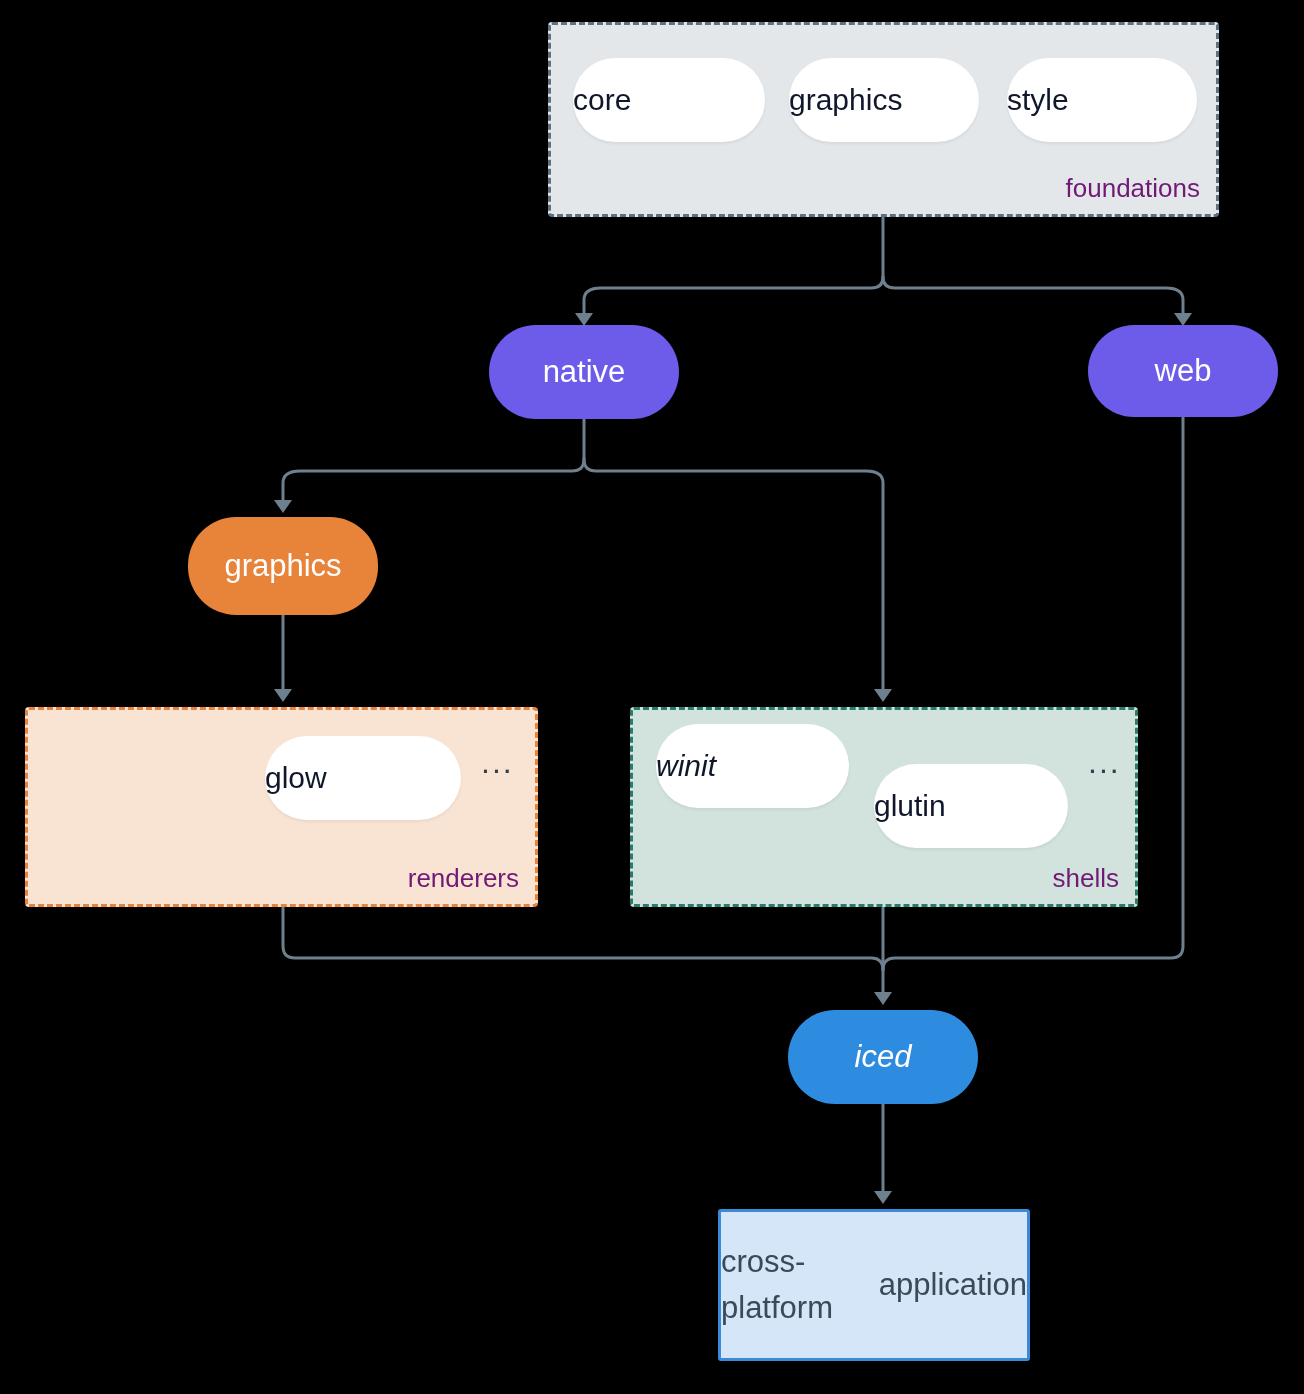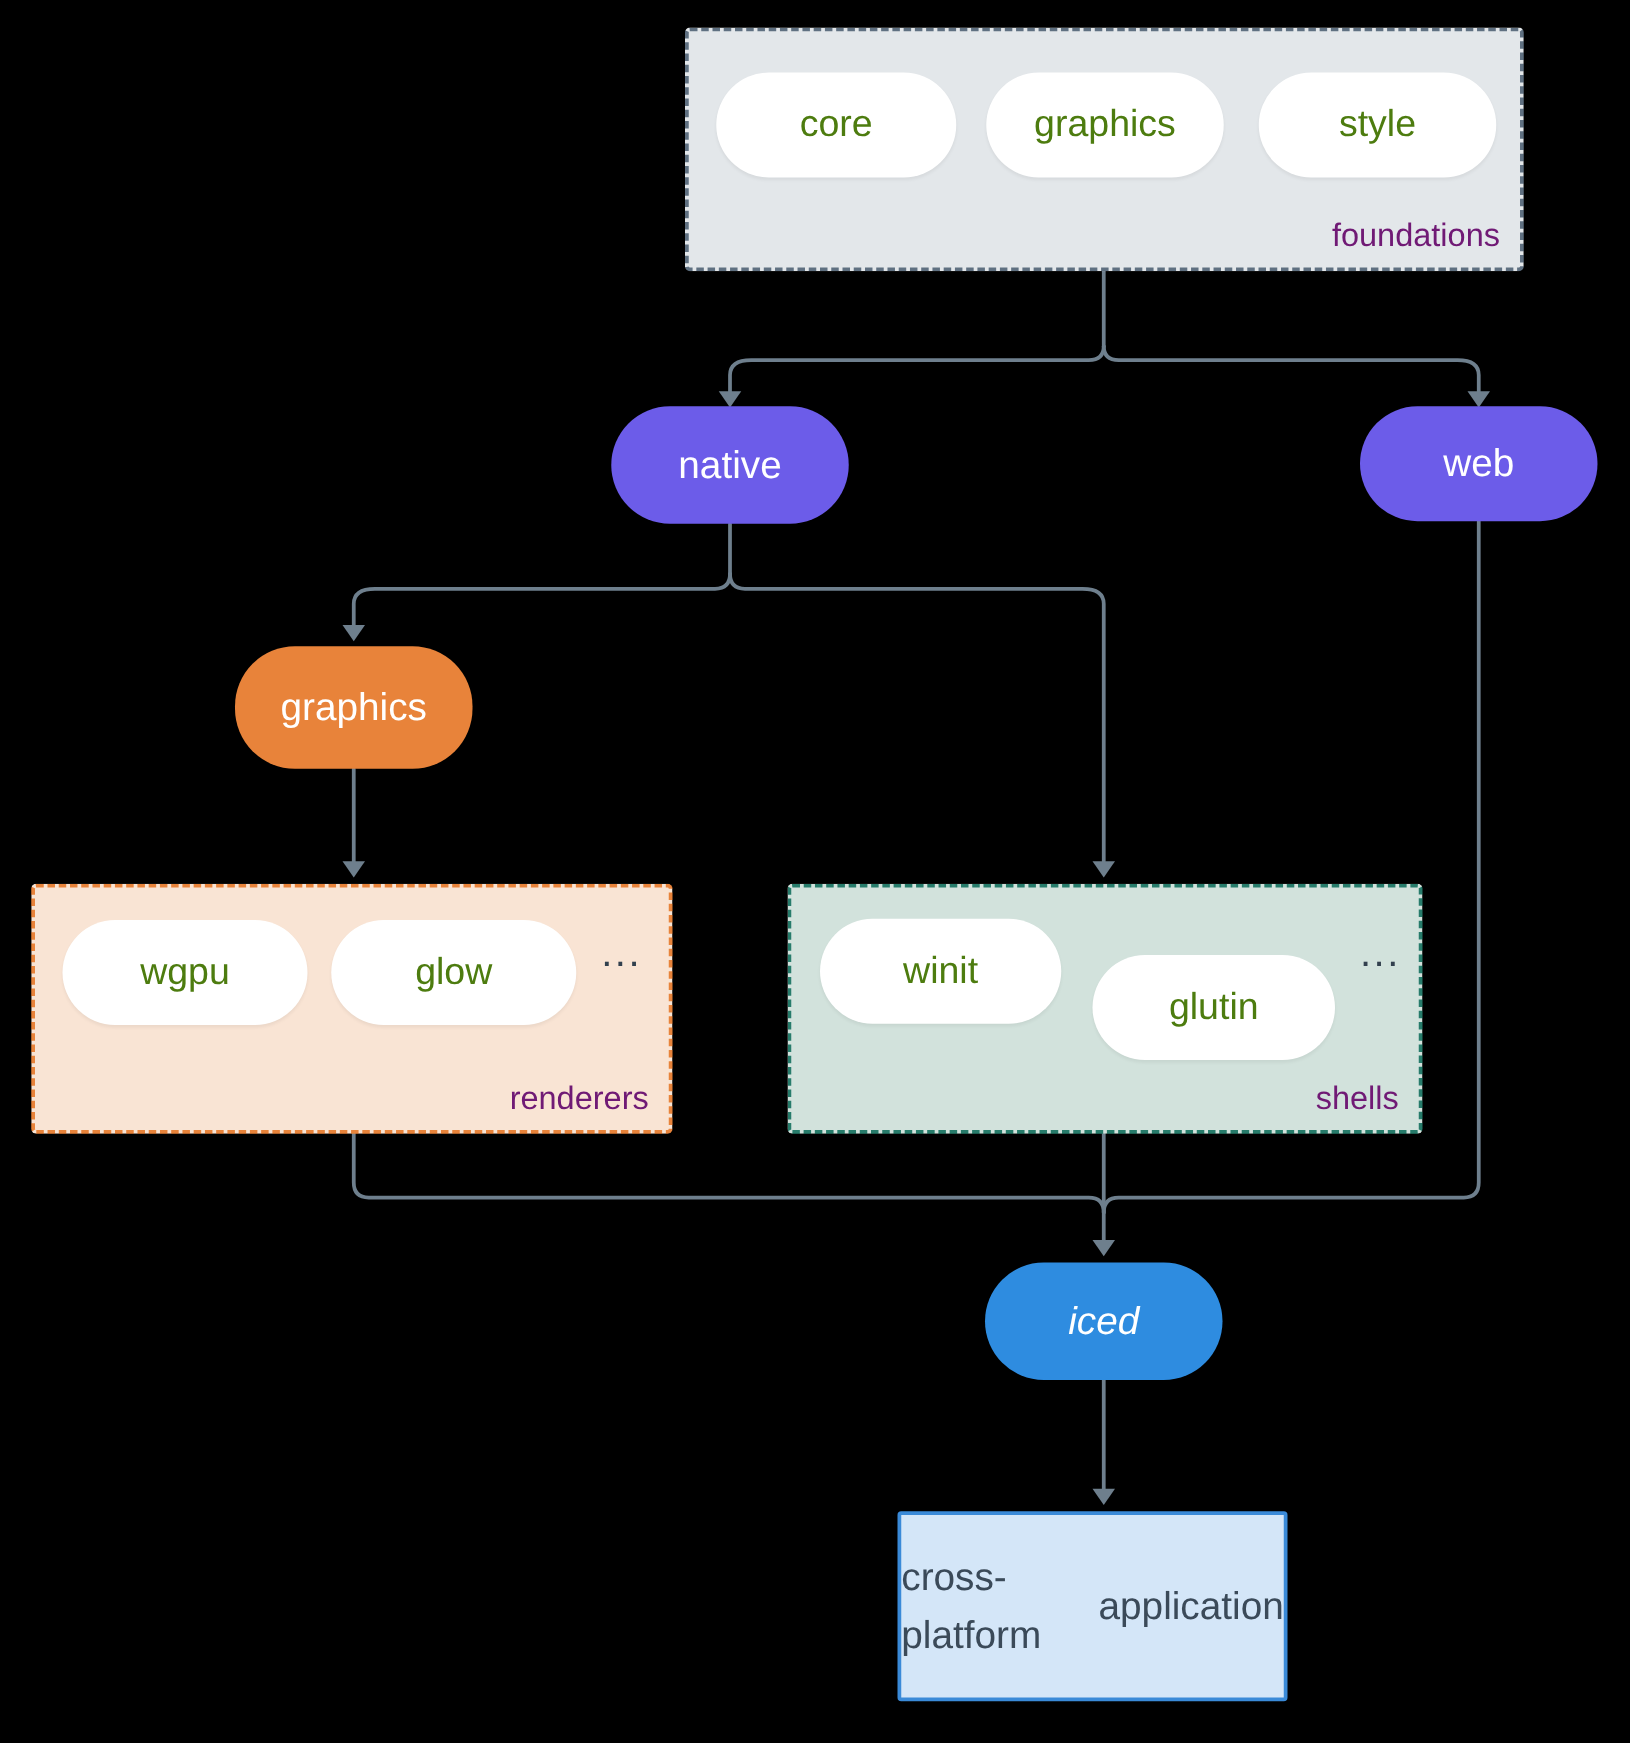--- a/index.html
+++ b/index.html
@@ -49,23 +49,23 @@
     font-size: 26px;
     color: #701a75;
   }
   .pill-white {
     position: absolute;
     height: 84px;
     background: #ffffff;
     border-radius: 42px;
     display: flex;
     align-items: center;
-    justify-content: center;
+    justify-content: flex-start;
     font-size: 30px;
-    color: #4d7c0f;
+    color: #0f172a;
     box-shadow: 0 2px 3px rgba(0,0,0,0.06);
   }
   .ellipsis {
     position: absolute;
     top: 34px;
     font-size: 32px;
     color: #32404e;
     letter-spacing: 2px;
   }
   .node-pill {
@@ -146,32 +146,29 @@
   </div>
   <div class="node-pill node-web">
     <span>web</span>
   </div>
 
   <div class="node-pill node-graphics">
     <span>graphics</span>
   </div>
 
   <div class="group group-renderers">
-    <div class="pill-white" style="left:22px; top:26px; width:196px;">
-      <span>wgpu</span>
-    </div>
     <div class="pill-white" style="left:237px; top:26px; width:196px;">
       <span>glow</span>
     </div>
     <div class="ellipsis" style="left:453px;">...</div>
     <div class="group-label">renderers</div>
   </div>
 
   <div class="group group-shells">
-    <div class="pill-white" style="left:23px; top:25px; width:193px;">
+    <div class="pill-white" style="left:23px; top:14px; width:193px;font-style:italic;">
       <span>winit</span>
     </div>
     <div class="pill-white" style="left:241px; top:26px; width:194px;margin-top:28px;">
       <span>glutin</span>
     </div>
     <div class="ellipsis" style="left:455px;">...</div>
     <div class="group-label">shells</div>
   </div>
 
   <div class="node-pill node-iced">

